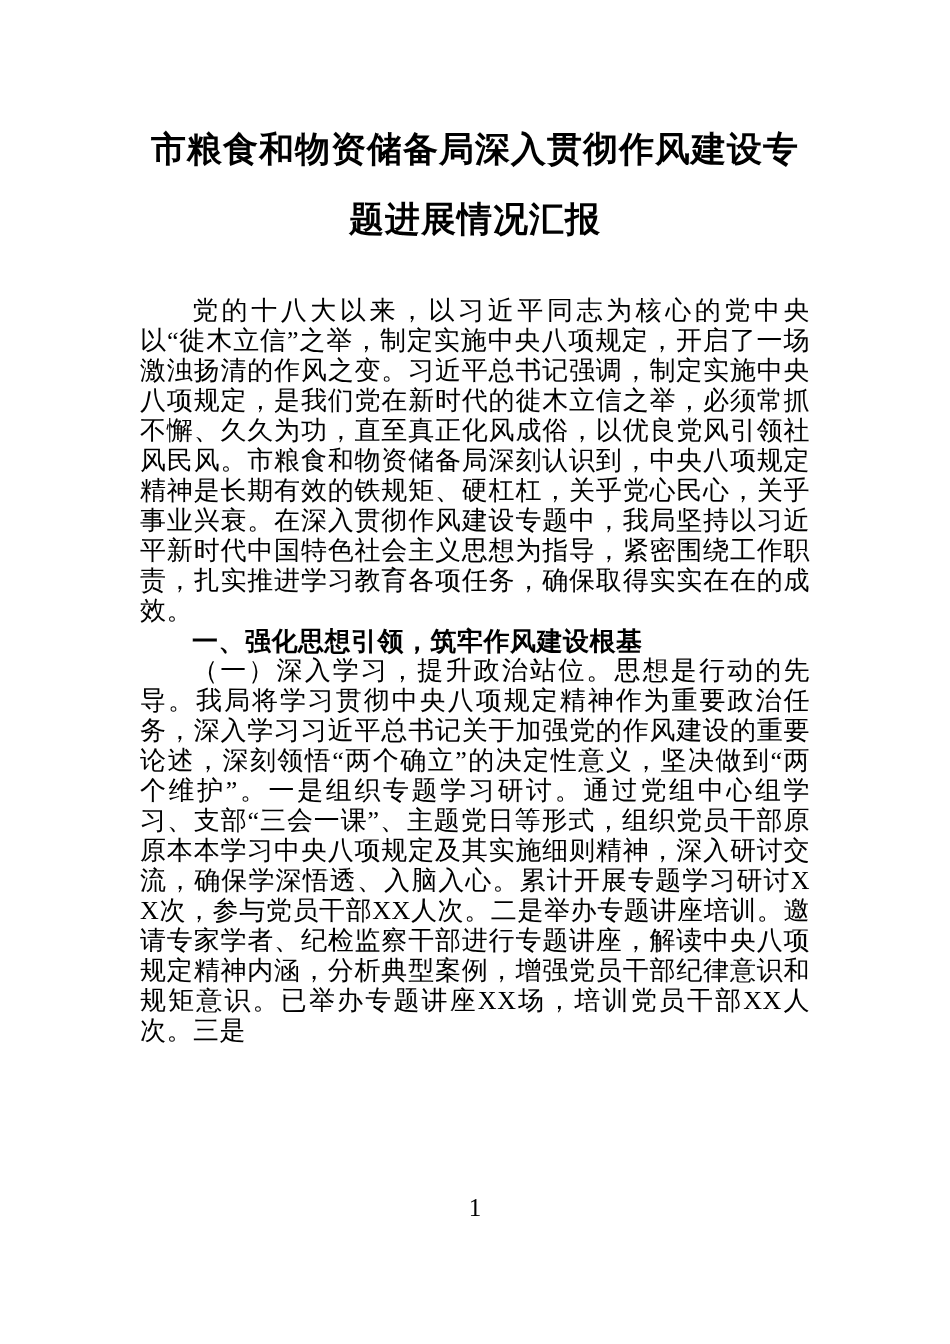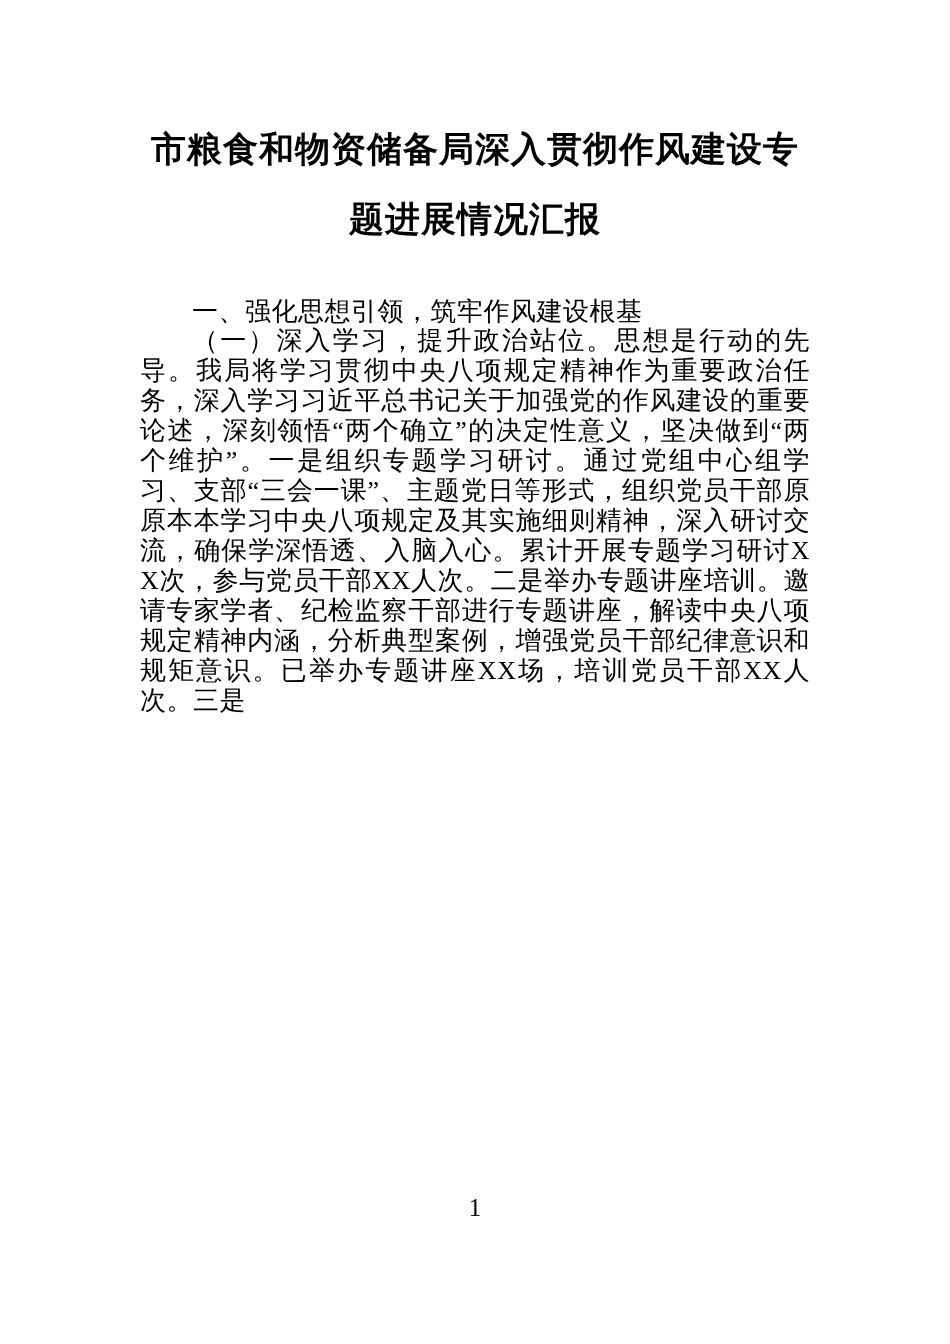--- a/index.html
+++ b/index.html
@@ -37,21 +37,21 @@
   .para {
     font-size: 26px;
     line-height: 30px;
     text-align: justify;
     text-indent: 2em;
     letter-spacing: 0.5px;
     word-break: break-all;
   }
 
   .para.heading {
-    font-weight: normal;
+    font-weight: bold;
     font-family: "Liberation Sans", sans-serif;
   }
 
   .page-number {
     position: absolute;
     bottom: 122px;
     left: 0;
     width: 100%;
     text-align: center;
     font-size: 25px;
@@ -59,20 +59,21 @@
     color: #000000;
   }
 </style>
 </head>
 <body>
 
 <div class="page">
 
   <h1 class="doc-title">市粮食和物资储备局深入贯彻作风建设专题进展情况汇报</h1>
 
+  <p class="para">党的十八大以来，以习近平同志为核心的党中央以“徙木立信”之举，制定实施中央八项规定，开启了一场激浊扬清的作风之变。习近平总书记强调，制定实施中央八项规定，是我们党在新时代的徙木立信之举，必须常抓不懈、久久为功，直至真正化风成俗，以优良党风引领社风民风。市粮食和物资储备局深刻认识到，中央八项规定精神是长期有效的铁规矩、硬杠杠，关乎党心民心，关乎事业兴衰。在深入贯彻作风建设专题中，我局坚持以习近平新时代中国特色社会主义思想为指导，紧密围绕工作职责，扎实推进学习教育各项任务，确保取得实实在在的成效。</p>
 
   <p class="para heading">一、强化思想引领，筑牢作风建设根基</p>
 
   <p class="para">（一）深入学习，提升政治站位。思想是行动的先导。我局将学习贯彻中央八项规定精神作为重要政治任务，深入学习习近平总书记关于加强党的作风建设的重要论述，深刻领悟“两个确立”的决定性意义，坚决做到“两个维护”。一是组织专题学习研讨。通过党组中心组学习、支部“三会一课”、主题党日等形式，组织党员干部原原本本学习中央八项规定及其实施细则精神，深入研讨交流，确保学深悟透、入脑入心。累计开展专题学习研讨XX次，参与党员干部XX人次。二是举办专题讲座培训。邀请专家学者、纪检监察干部进行专题讲座，解读中央八项规定精神内涵，分析典型案例，增强党员干部纪律意识和规矩意识。已举办专题讲座XX场，培训党员干部XX人次。三是</p>
 
   <div class="page-number">1</div>
 
 </div>
 
 </body></html>

